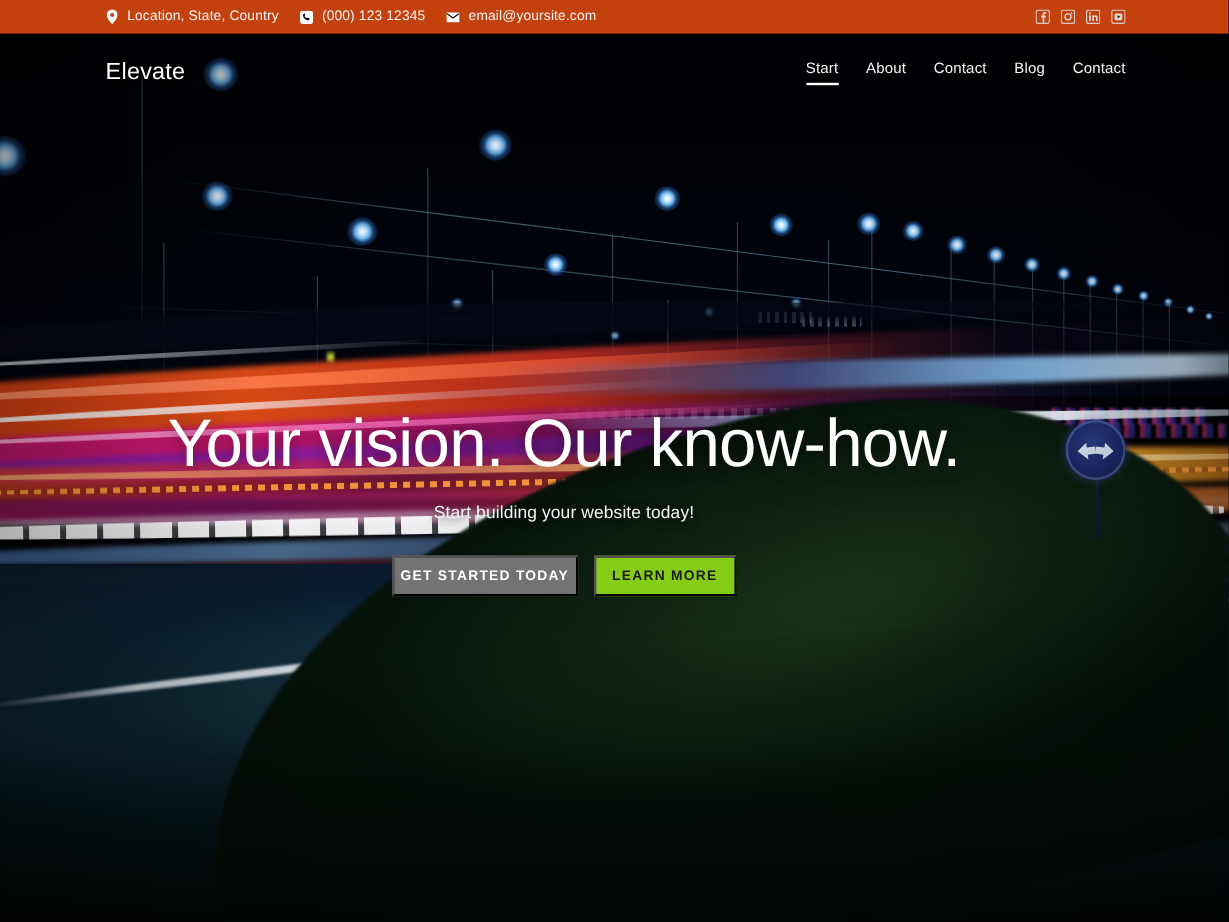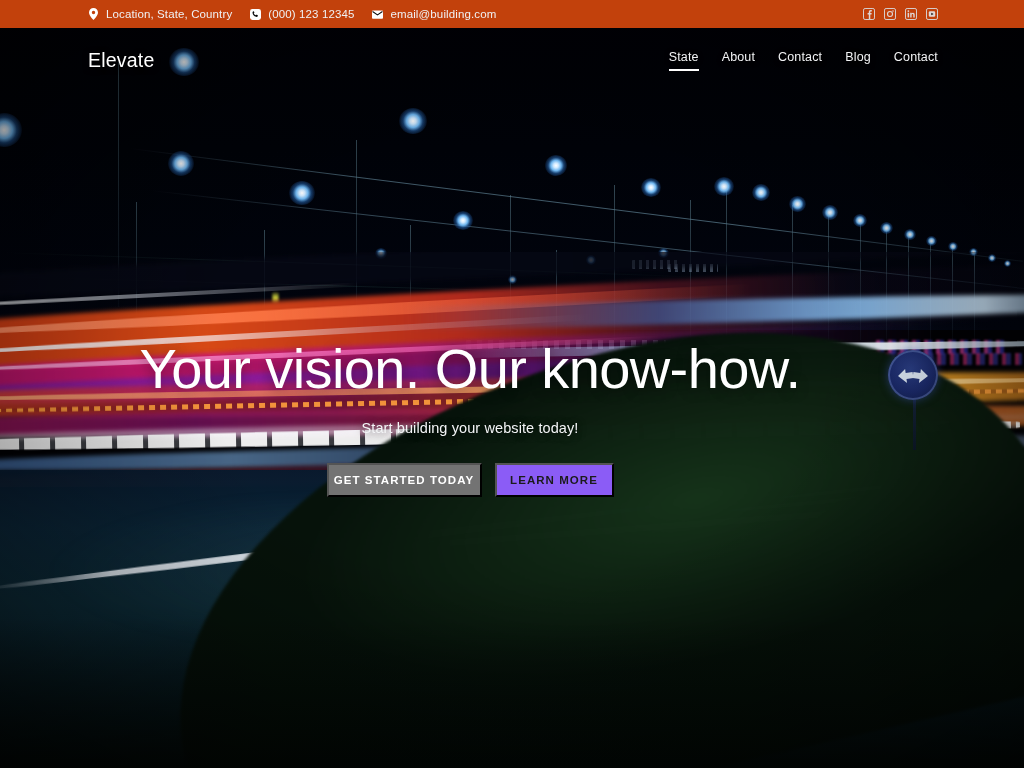--- a/index.html
+++ b/index.html
@@ -97,21 +97,21 @@
           display:flex; flex-direction:column; align-items:center; justify-content:flex-start; }
   .hero-inner { margin-top:340px; width:100%; text-align:center; }
   .hero-title { color:#ffffff; font-size:56px; line-height:1.04; font-weight:400; letter-spacing:-.6px;
                 text-shadow:0 2px 14px rgba(0,0,0,.45); }
   .hero-sub { margin-top:22px; color:#f4f5f7; font-size:14.5px; font-weight:400; letter-spacing:.1px;
               text-shadow:0 1px 8px rgba(0,0,0,.6); }
   .hero-btns { margin-top:27px; display:flex; justify-content:center; gap:13px; }
   .btn { display:inline-flex; align-items:center; justify-content:center; height:34px;
          font-size:11.5px; font-weight:700; letter-spacing:1.05px; cursor:pointer; }
   .btn-primary { width:155px; background:#737373; color:#ffffff; }
-  .btn-secondary { width:119px; background:#8b5cf6; color:#1b1b1b; }
+  .btn-secondary { width:119px; background:#84cc16; color:#1b1b1b; }
 </style>
 </head>
 <body>
 
 <div id="page">
 
   <div class="bg">
     <div class="sky"></div>
 
     <div class="wire" style="left:130px; top:148px; width:900px; transform:rotate(7.2deg); opacity:.55;"></div>
@@ -263,21 +263,21 @@
         <span>(000) 123 12345</span>
       </div>
 
       <div class="contact-item">
         <span class="ic">
           <svg width="12" height="9" viewBox="0 0 12 9">
               <rect x="0" y="0" width="12" height="9" rx="1" fill="#ffffff"></rect>
               <path d="M0.6 1.2 L6 5 L11.4 1.2" stroke="#0a0a0b" stroke-width="1.1" fill="none"></path>
             </svg>
         </span>
-        <span>email@building.com</span>
+        <span>email@yoursite.com</span>
       </div>
 
     </div>
 
     <div class="social">
       <span class="sic">
         <svg width="12" height="12" viewBox="0 0 12 12">
             <rect x=".5" y=".5" width="11" height="11" rx="1.6" fill="none" stroke="#d8d9dc" stroke-width="1"></rect>
             <path d="M7.3 11V6.6h1.2l.2-1.5H7.3V4.2c0-.4.1-.7.7-.7h.8V2.1C8.5 2.1 8.1 2 7.6 2 6.5 2 5.8 2.7 5.8 4v1.1H4.6v1.5h1.2V11z" fill="#e3e4e7"></path>
           </svg>
@@ -303,21 +303,21 @@
             <rect x="2.8" y="3.2" width="6.4" height="5.6" rx="1.3" fill="#e3e4e7"></rect>
             <path d="M5.3 4.7 L7.6 6 L5.3 7.3 Z" fill="#0a0a0b"></path>
           </svg>
       </span>
     </div>
   </div>
 
   <div class="header">
     <div class="logo">Elevate</div>
     <nav class="nav">
-      <span class="nav-item active">State</span>
+      <span class="nav-item active">Start</span>
       <span class="nav-item">About</span>
       <span class="nav-item">Contact</span>
       <span class="nav-item">Blog</span>
       <span class="nav-item">Contact</span>
     </nav>
   </div>
 
   <div class="hero">
     <div class="hero-inner">
       <h1 class="hero-title">Your vision. Our know-how.</h1>

